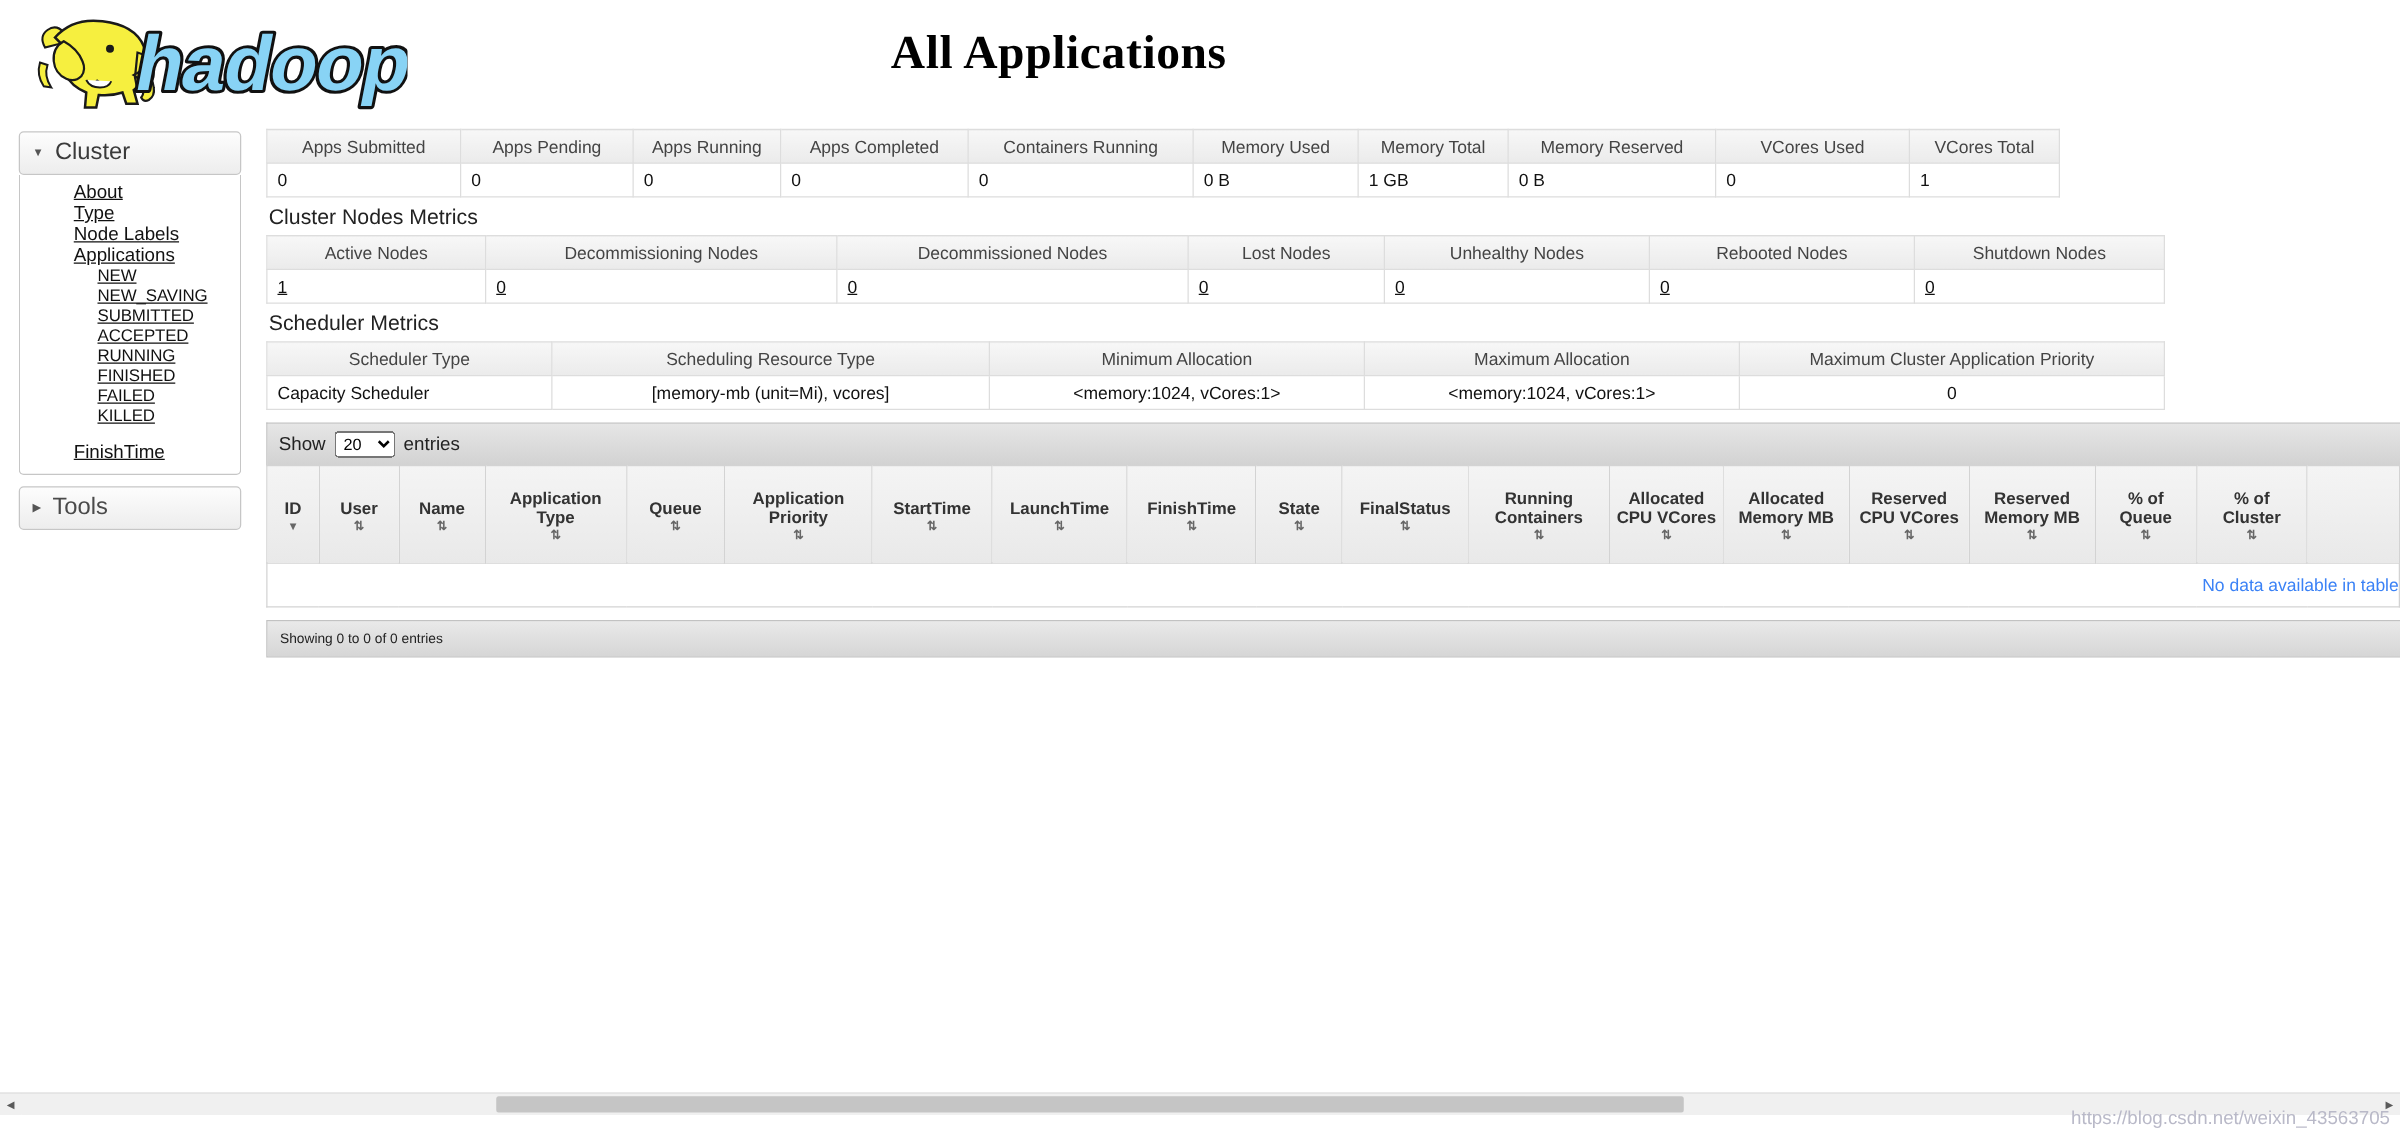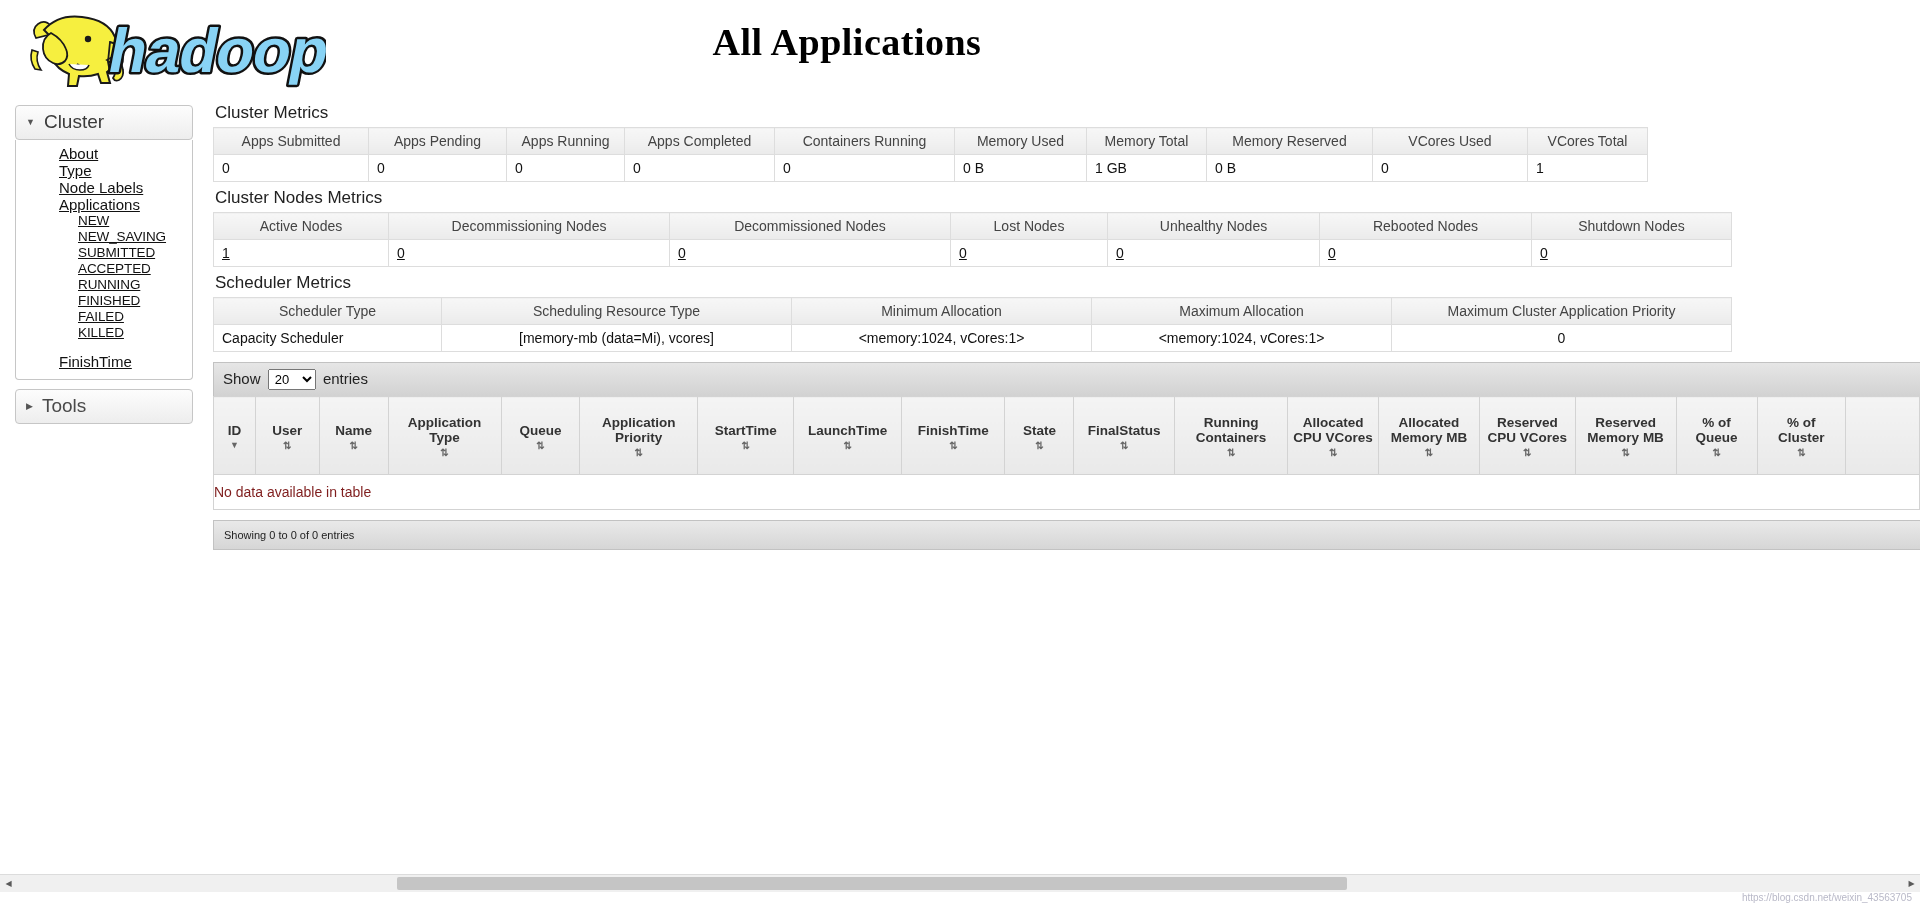--- a/index.html
+++ b/index.html
@@ -93,21 +93,21 @@
     font-weight:700; font-size:13.5px; color:#333;
     padding:7px 5px 6px 5px;
     vertical-align:middle; text-align:center;
     height:78px; position:relative; cursor:pointer;
   }
   th .hdr { display:block; line-height:15px; }
   th .sort { display:block; font-size:10px; color:#666; line-height:9px; margin-top:3px; }
   th.srt-id .sort { font-size:9px; }
   td.nodata {
     border:1px solid #d3d3d3; border-top:none;
-    text-align:left; font-size:14px; color:#7f1d1d;
+    text-align:right; font-size:14px; color:#3b82f6;
     padding:9px 0; background:#fff;
   }
   #dt-bottom {
     background:linear-gradient(#e9e9e9,#d6d6d6);
     border:1px solid #c2c2c2;
     padding:8px 10px; font-size:11px; color:#222;
     margin-top:10px;
   }
 
   
@@ -121,21 +121,21 @@
     background:#f0f0f0; color:#5a5a5a; font-size:8px;
     display:flex; align-items:center; justify-content:center; cursor:pointer;
   }
   .sb-track { flex:1; height:17px; background:#f0f0f0; position:relative; }
   .sb-thumb {
     position:absolute; left:380px; top:2px; width:950px; height:13px;
     background:#c5c5c5; border-radius:2px; cursor:pointer;
   }
   #watermark {
     position:absolute; right:8px; bottom:0px;
-    font-size:10px; color:#b9b9c8; white-space:nowrap;
+    font-size:15px; color:#b9b9c8; white-space:nowrap;
   }
 </style>
 </head>
 <body>
 
 <div id="header">
 
   <div id="logo">
     <svg viewBox="0 0 312 84" width="312" height="84">
 
@@ -189,21 +189,20 @@
     </div>
 
     <div class="acc-head" id="tools-head">
       <span class="tri">▶</span>
       <span>Tools</span>
     </div>
   </div>
 
   <div id="main">
 
-    <div class="sect-title">Cluster Metrics</div>
     <table class="metrics" id="tbl-cluster">
       <colgroup>
         <col style="width:155px">
           <col style="width:138px">
           <col style="width:118px">
           <col style="width:150px">
         <col style="width:180px">
           <col style="width:132px">
           <col style="width:120px">
           <col style="width:166px">
@@ -289,21 +288,21 @@
         <th>Scheduler Type</th>
         <th>Scheduling Resource Type</th>
         <th>Minimum Allocation</th>
         <th>Maximum Allocation</th>
         <th>Maximum Cluster Application Priority</th>
       </tr>
         </thead>
       <tbody>
           <tr>
         <td>Capacity Scheduler</td>
-        <td class="ctr">[memory-mb (data=Mi), vcores]</td>
+        <td class="ctr">[memory-mb (unit=Mi), vcores]</td>
         <td class="ctr">&lt;memory:1024, vCores:1&gt;</td>
         <td class="ctr">&lt;memory:1024, vCores:1&gt;</td>
         <td class="ctr">0</td>
       </tr>
         </tbody>
     </table>
 
     <div id="apps-wrap">
 
       <div id="dt-top">

